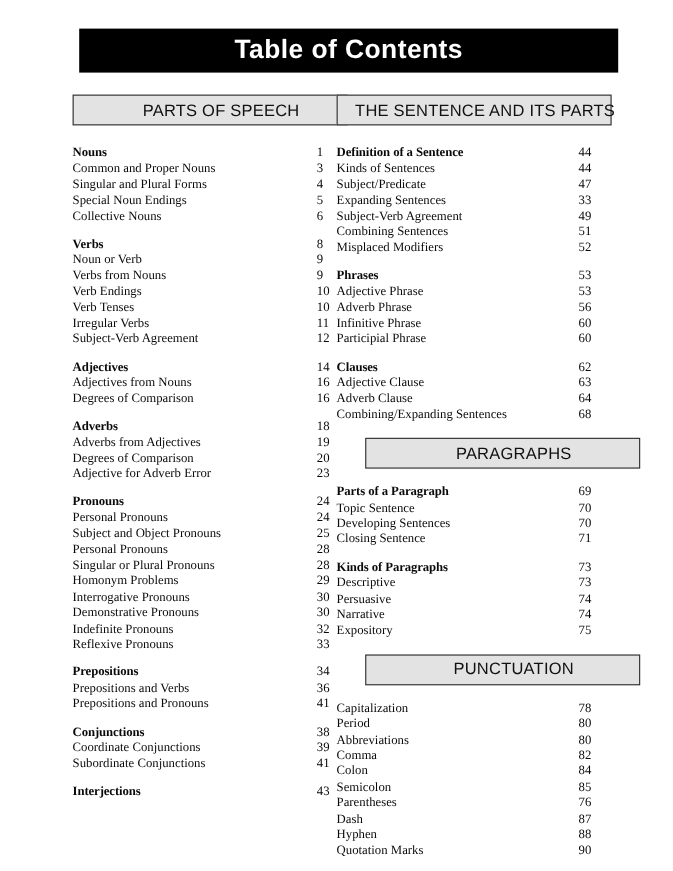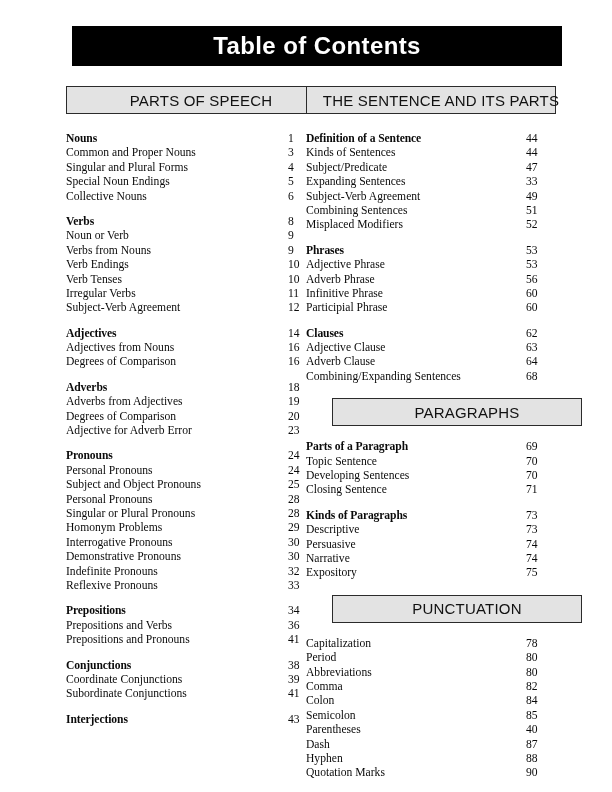--- a/index.html
+++ b/index.html
@@ -209,20 +209,20 @@
       <div class="band spaced-top tight">
         <span class="band-text">PUNCTUATION</span>
       </div>
       <div class="group">
         <div class="entry"><span class="label">Capitalization</span><span class="page-no">78</span></div>
         <div class="entry"><span class="label">Period</span><span class="page-no">80</span></div>
         <div class="entry"><span class="label">Abbreviations</span><span class="page-no">80</span></div>
         <div class="entry"><span class="label">Comma</span><span class="page-no">82</span></div>
         <div class="entry"><span class="label">Colon</span><span class="page-no">84</span></div>
         <div class="entry"><span class="label">Semicolon</span><span class="page-no">85</span></div>
-        <div class="entry"><span class="label">Parentheses</span><span class="page-no">40</span></div>
+        <div class="entry"><span class="label">Parentheses</span><span class="page-no">76</span></div>
         <div class="entry"><span class="label">Dash</span><span class="page-no">87</span></div>
         <div class="entry"><span class="label">Hyphen</span><span class="page-no">88</span></div>
         <div class="entry"><span class="label">Quotation Marks</span><span class="page-no">90</span></div>
       </div>
     </div>
 
 </div>
 
 </body></html>

